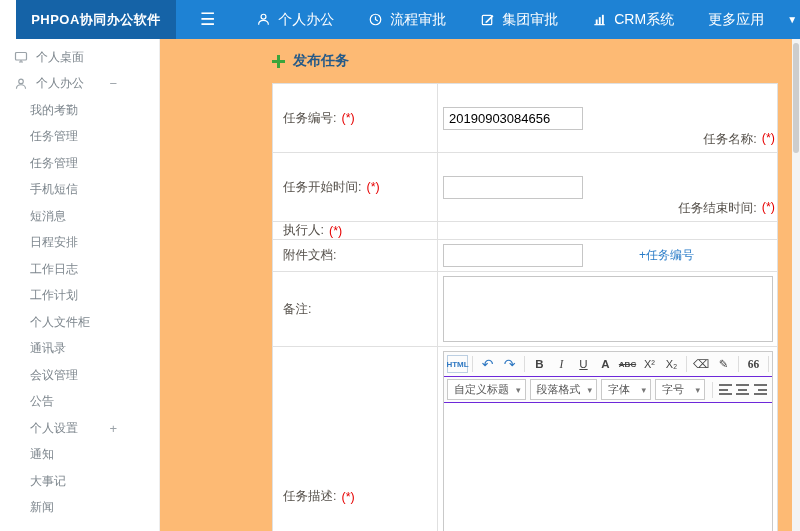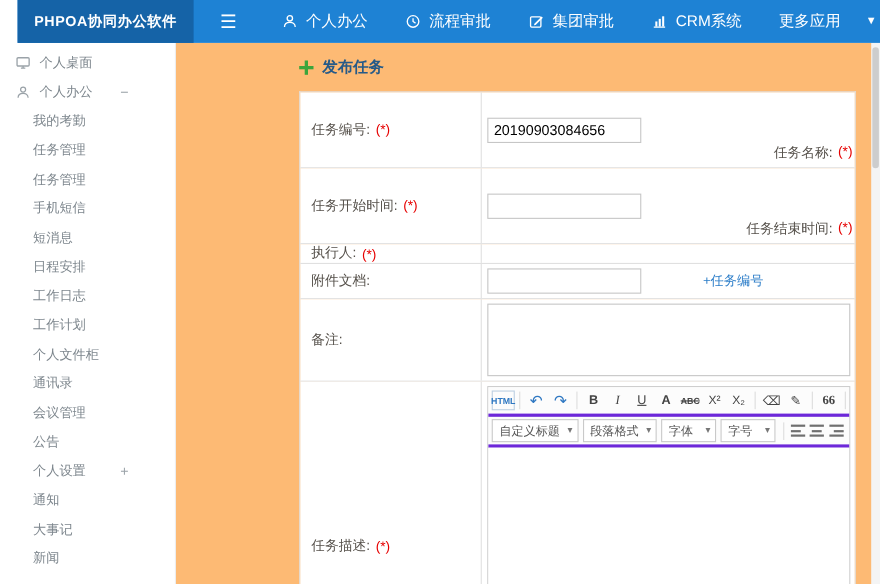--- a/index.html
+++ b/index.html
@@ -52,21 +52,21 @@
   .exec-link{margin-top:5px;align-self:flex-start;}
   .remind{margin-top:4px;font-weight:bold;color:#333;font-size:12.5px;display:flex;align-items:center;}
   .remind input{margin:0 3px 0 7px;width:13px;height:13px;}
   .attach-link{margin-left:8px;}
   .remark-box{height:66px;border:1px solid #c6c6c6;background:#fff;flex:1;margin:0 4px 0 0;resize:none;font-family:inherit;}
   .desc-row{height:300px;}
   .desc-cell{padding:4px 4px 4px 5px;align-items:stretch;}
   
   .editor{flex:1;border:1px solid #c9c9c9;display:flex;flex-direction:column;min-width:0;}
   .tb{display:flex;align-items:center;padding:2px 3px;background:#fcfcfc;
-    border-bottom:3px solid #6d28d9;gap:1px;flex:none;overflow:hidden;}
+    border-bottom:1px solid #6d28d9;gap:1px;flex:none;overflow:hidden;}
   .tbtn{min-width:21px;height:20px;display:flex;align-items:center;justify-content:center;
     font-size:11.5px;color:#444;cursor:pointer;padding:0 2px;}
   .b-html{font-size:8px;font-weight:bold;color:#2f78c2;border:1px solid #bccfe2;height:18px;}
   .b-undo,.b-redo{color:#2f78c2;font-size:14px;}
   .b-bold{font-weight:bold;}
   .b-italic{font-style:italic;font-family:"Liberation Serif",serif;}
   .b-underline{text-decoration:underline;}
   .b-strike{text-decoration:line-through;font-size:8px;letter-spacing:0;font-weight:bold;}
   .b-supsub{font-size:11px;}
   .b-quote{font-weight:bold;font-family:"Liberation Serif",serif;}

